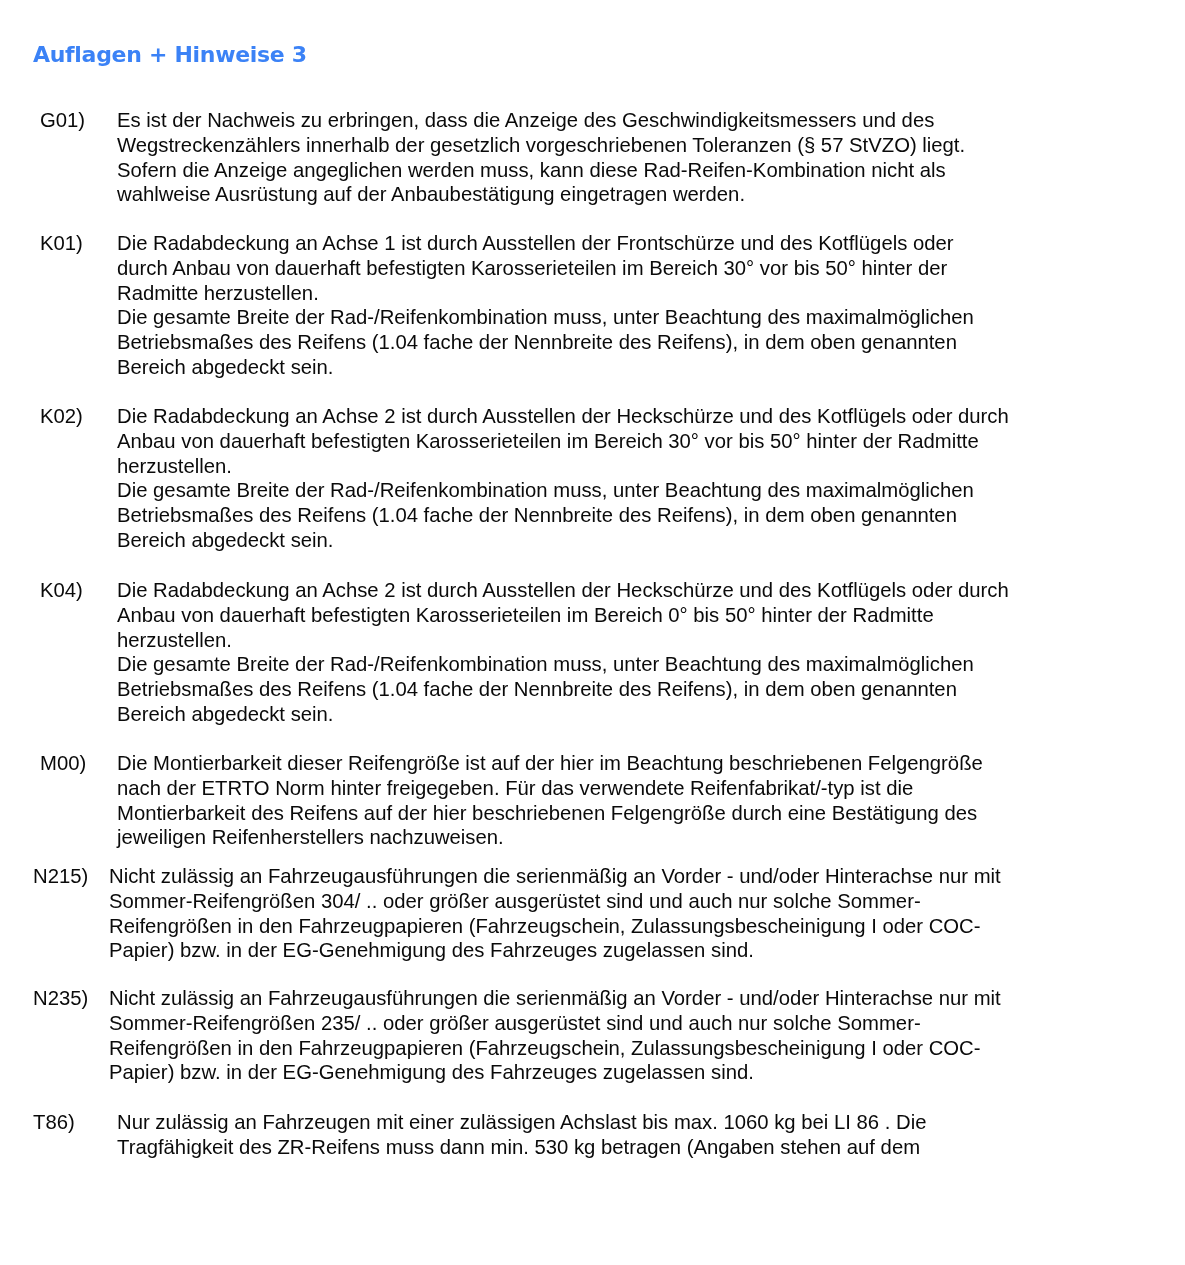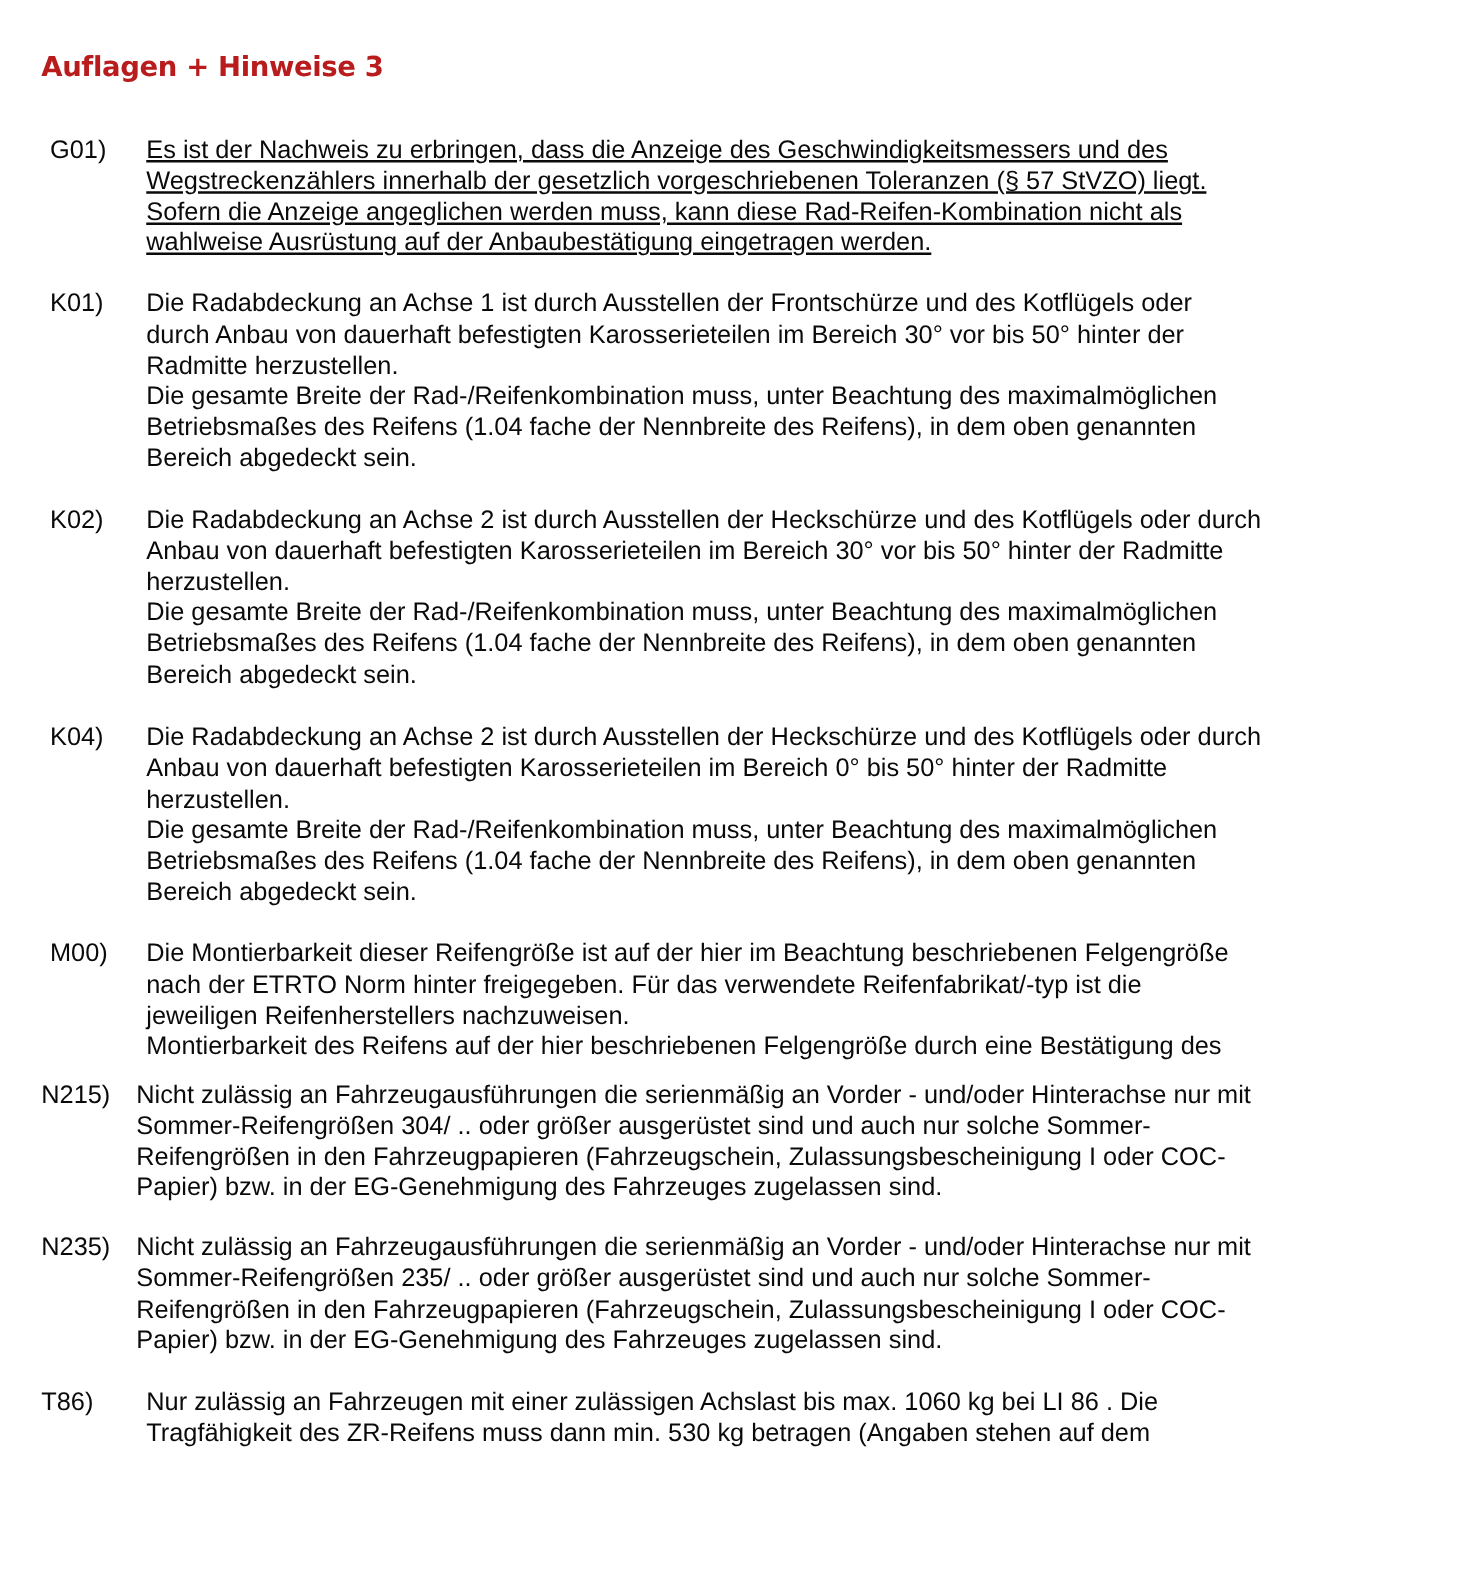--- a/index.html
+++ b/index.html
@@ -16,21 +16,21 @@
   }
   .page-title {
     position: absolute;
     left: 33px;
     top: 42px;
     margin: 0;
     font-family: "DejaVu Sans", sans-serif;
     font-weight: bold;
     font-size: 22px;
     letter-spacing: -0.3px;
-    color: #b91c1c;
+    color: #3b82f6;
   }
   .note {
     position: absolute;
     font-family: "Liberation Sans", sans-serif;
     font-size: 20.3px;
     line-height: 24.8px;
     color: #0a0a0a;
   }
   .note .code {
     position: absolute;
@@ -48,21 +48,21 @@
     height: 24.8px;
   }
 </style>
 </head>
 <body>
 
 <h1 class="page-title">Auflagen + Hinweise 3</h1>
 
 <div class="note" style="left:40px; top:108px;">
   <span class="code">G01)</span>
-  <div class="lines" style="left:77px;text-decoration:underline;">
+  <div class="lines" style="left:77px;">
     <span class="line">Es ist der Nachweis zu erbringen, dass die Anzeige des Geschwindigkeitsmessers und des</span>
     <span class="line">Wegstreckenzählers innerhalb der gesetzlich vorgeschriebenen Toleranzen (§ 57 StVZO) liegt.</span>
     <span class="line">Sofern die Anzeige angeglichen werden muss, kann diese Rad-Reifen-Kombination nicht als</span>
     <span class="line">wahlweise Ausrüstung auf der Anbaubestätigung eingetragen werden.</span>
   </div>
 </div>
 
 <div class="note" style="left:40px; top:231px;">
   <span class="code">K01)</span>
   <div class="lines" style="left:77px;">
@@ -97,22 +97,22 @@
     <span class="line">Betriebsmaßes des Reifens (1.04 fache der Nennbreite des Reifens), in dem oben genannten</span>
     <span class="line">Bereich abgedeckt sein.</span>
   </div>
 </div>
 
 <div class="note" style="left:40px; top:751px;">
   <span class="code">M00)</span>
   <div class="lines" style="left:77px;">
     <span class="line">Die Montierbarkeit dieser Reifengröße ist auf der hier im Beachtung beschriebenen Felgengröße</span>
     <span class="line">nach der ETRTO Norm hinter freigegeben. Für das verwendete Reifenfabrikat/-typ ist die</span>
+    <span class="line">Montierbarkeit des Reifens auf der hier beschriebenen Felgengröße durch eine Bestätigung des</span>
     <span class="line">jeweiligen Reifenherstellers nachzuweisen.</span>
-    <span class="line">Montierbarkeit des Reifens auf der hier beschriebenen Felgengröße durch eine Bestätigung des</span>
   </div>
 </div>
 
 <div class="note" style="left:33px; top:864px;">
   <span class="code">N215)</span>
   <div class="lines" style="left:76px;">
     <span class="line">Nicht zulässig an Fahrzeugausführungen die serienmäßig an Vorder - und/oder Hinterachse nur mit</span>
     <span class="line">Sommer-Reifengrößen 304/ .. oder größer ausgerüstet sind und auch nur solche Sommer-</span>
     <span class="line">Reifengrößen in den Fahrzeugpapieren (Fahrzeugschein, Zulassungsbescheinigung I oder COC-</span>
     <span class="line">Papier) bzw. in der EG-Genehmigung des Fahrzeuges zugelassen sind.</span>

